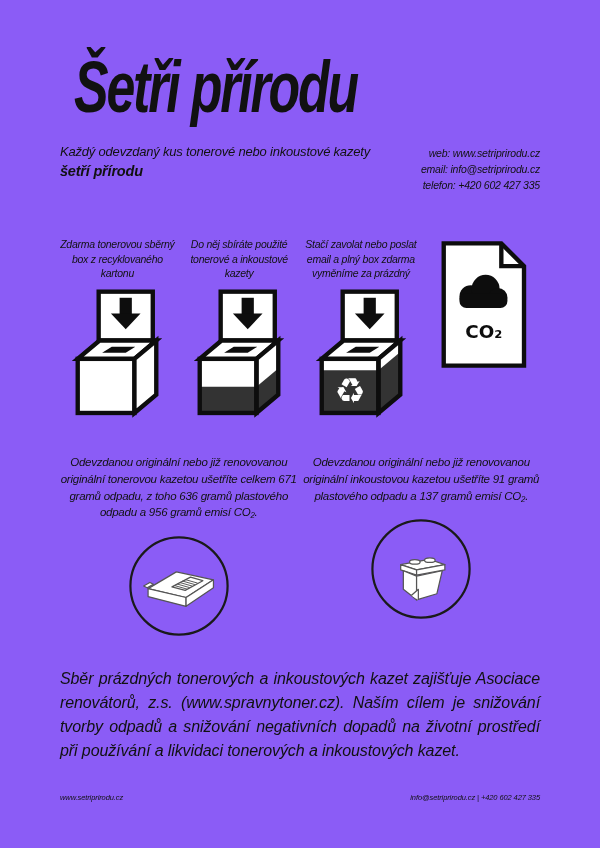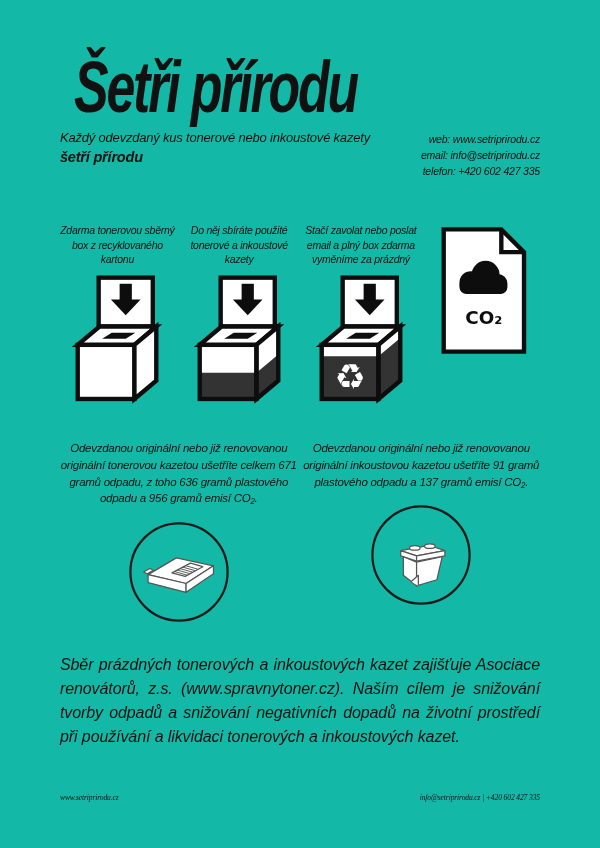--- a/index.html
+++ b/index.html
@@ -1,30 +1,30 @@
 <!DOCTYPE html>
 <html><head>
 <meta charset="utf-8">
 <style>
   html,body{margin:0;padding:0;background:#e8e8e8;}
   .page{
-    width:600px;height:848px;margin:0 auto;background:#14b8a6;
+    width:600px;height:848px;margin:0 auto;background:#8b5cf6;
     font-family:"Liberation Sans",sans-serif;font-style:italic;color:#111;
     position:relative;overflow:hidden;box-sizing:border-box;
   }
   .inner{padding:50px 60px 0;}
   .b{font-weight:400;}
 
   
   .title{
     font-size:72px;font-weight:700;font-style:italic;line-height:1.05;
     letter-spacing:-3px;margin:0 0 2px 14px;white-space:nowrap;
     transform:scaleX(0.72);transform-origin:left bottom;
   }
-  .header-row{display:flex;justify-content:space-between;align-items:flex-start;margin-top:2px;gap:11px;}
+  .header-row{display:flex;justify-content:space-between;align-items:flex-start;margin-top:16px;gap:11px;}
   .subtitle{font-size:13px;line-height:1.5;letter-spacing:-0.2px;}
   .subtitle .line2{font-weight:700;font-size:14.5px;}
   .contact{font-size:10.5px;line-height:1.55;text-align:right;padding-top:3px;letter-spacing:-0.2px;white-space:nowrap;}
 
   
   .steps{display:flex;gap:7px;margin-top:44px;}
   .step{flex:1;text-align:center;min-width:0;}
   .step-text{font-size:10.5px;line-height:1.35;letter-spacing:-0.25px;height:50px;}
   .step-fig{margin-top:2px;}
   .step-fig svg{display:block;margin:0 auto;}
@@ -37,21 +37,21 @@
   .saving-fig svg{display:block;margin:0 auto;}
 
   
   .about{margin-top:28px;}
   .about-heading{font-size:13px;font-weight:700;margin:0 0 3px 0;}
   .about-body{margin:0;font-size:16px;line-height:1.5;text-align:justify;letter-spacing:-0.1px;}
 
   
   .footer{
     position:absolute;left:60px;right:60px;bottom:46px;
-    display:flex;justify-content:space-between;font-size:7.5px;letter-spacing:-0.1px;font-family:Liberation Serif, serif;
+    display:flex;justify-content:space-between;font-size:7.5px;letter-spacing:-0.1px;
   }
 </style>
 </head>
 <body>
 
 <div class="page">
   <div class="inner">
 
     <h1 class="title">Šetři přírodu</h1>
     <div class="header-row">

